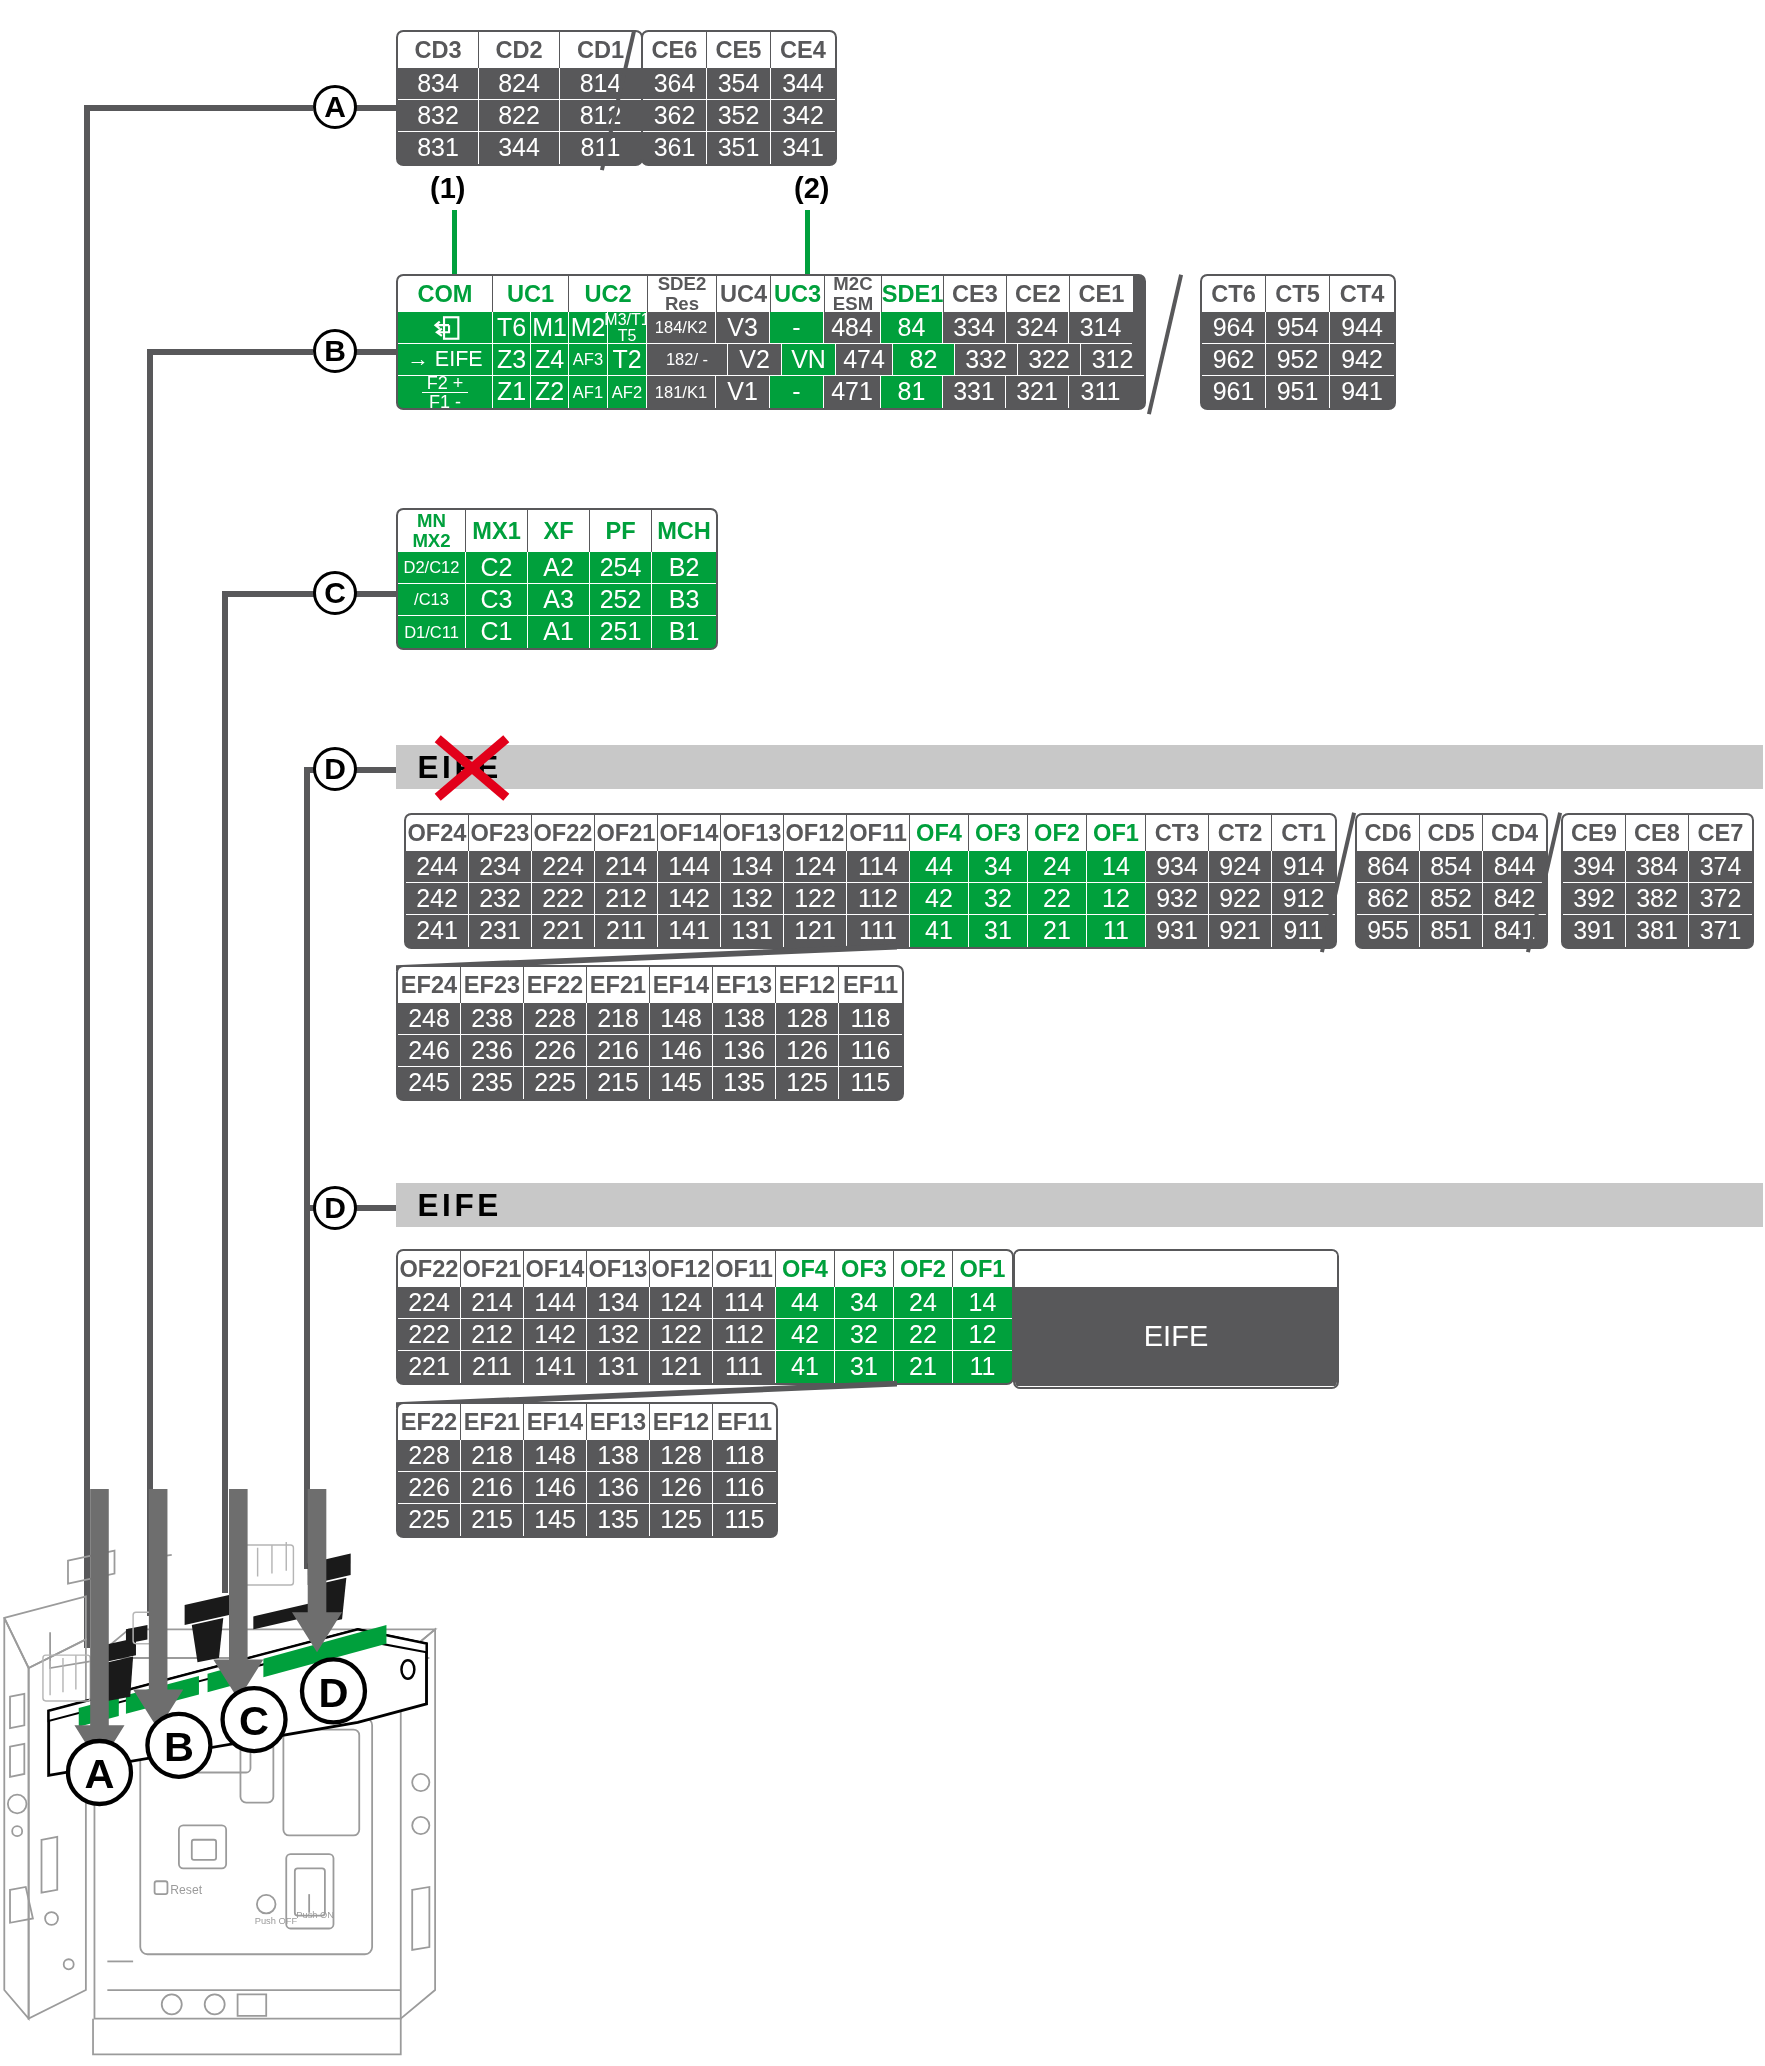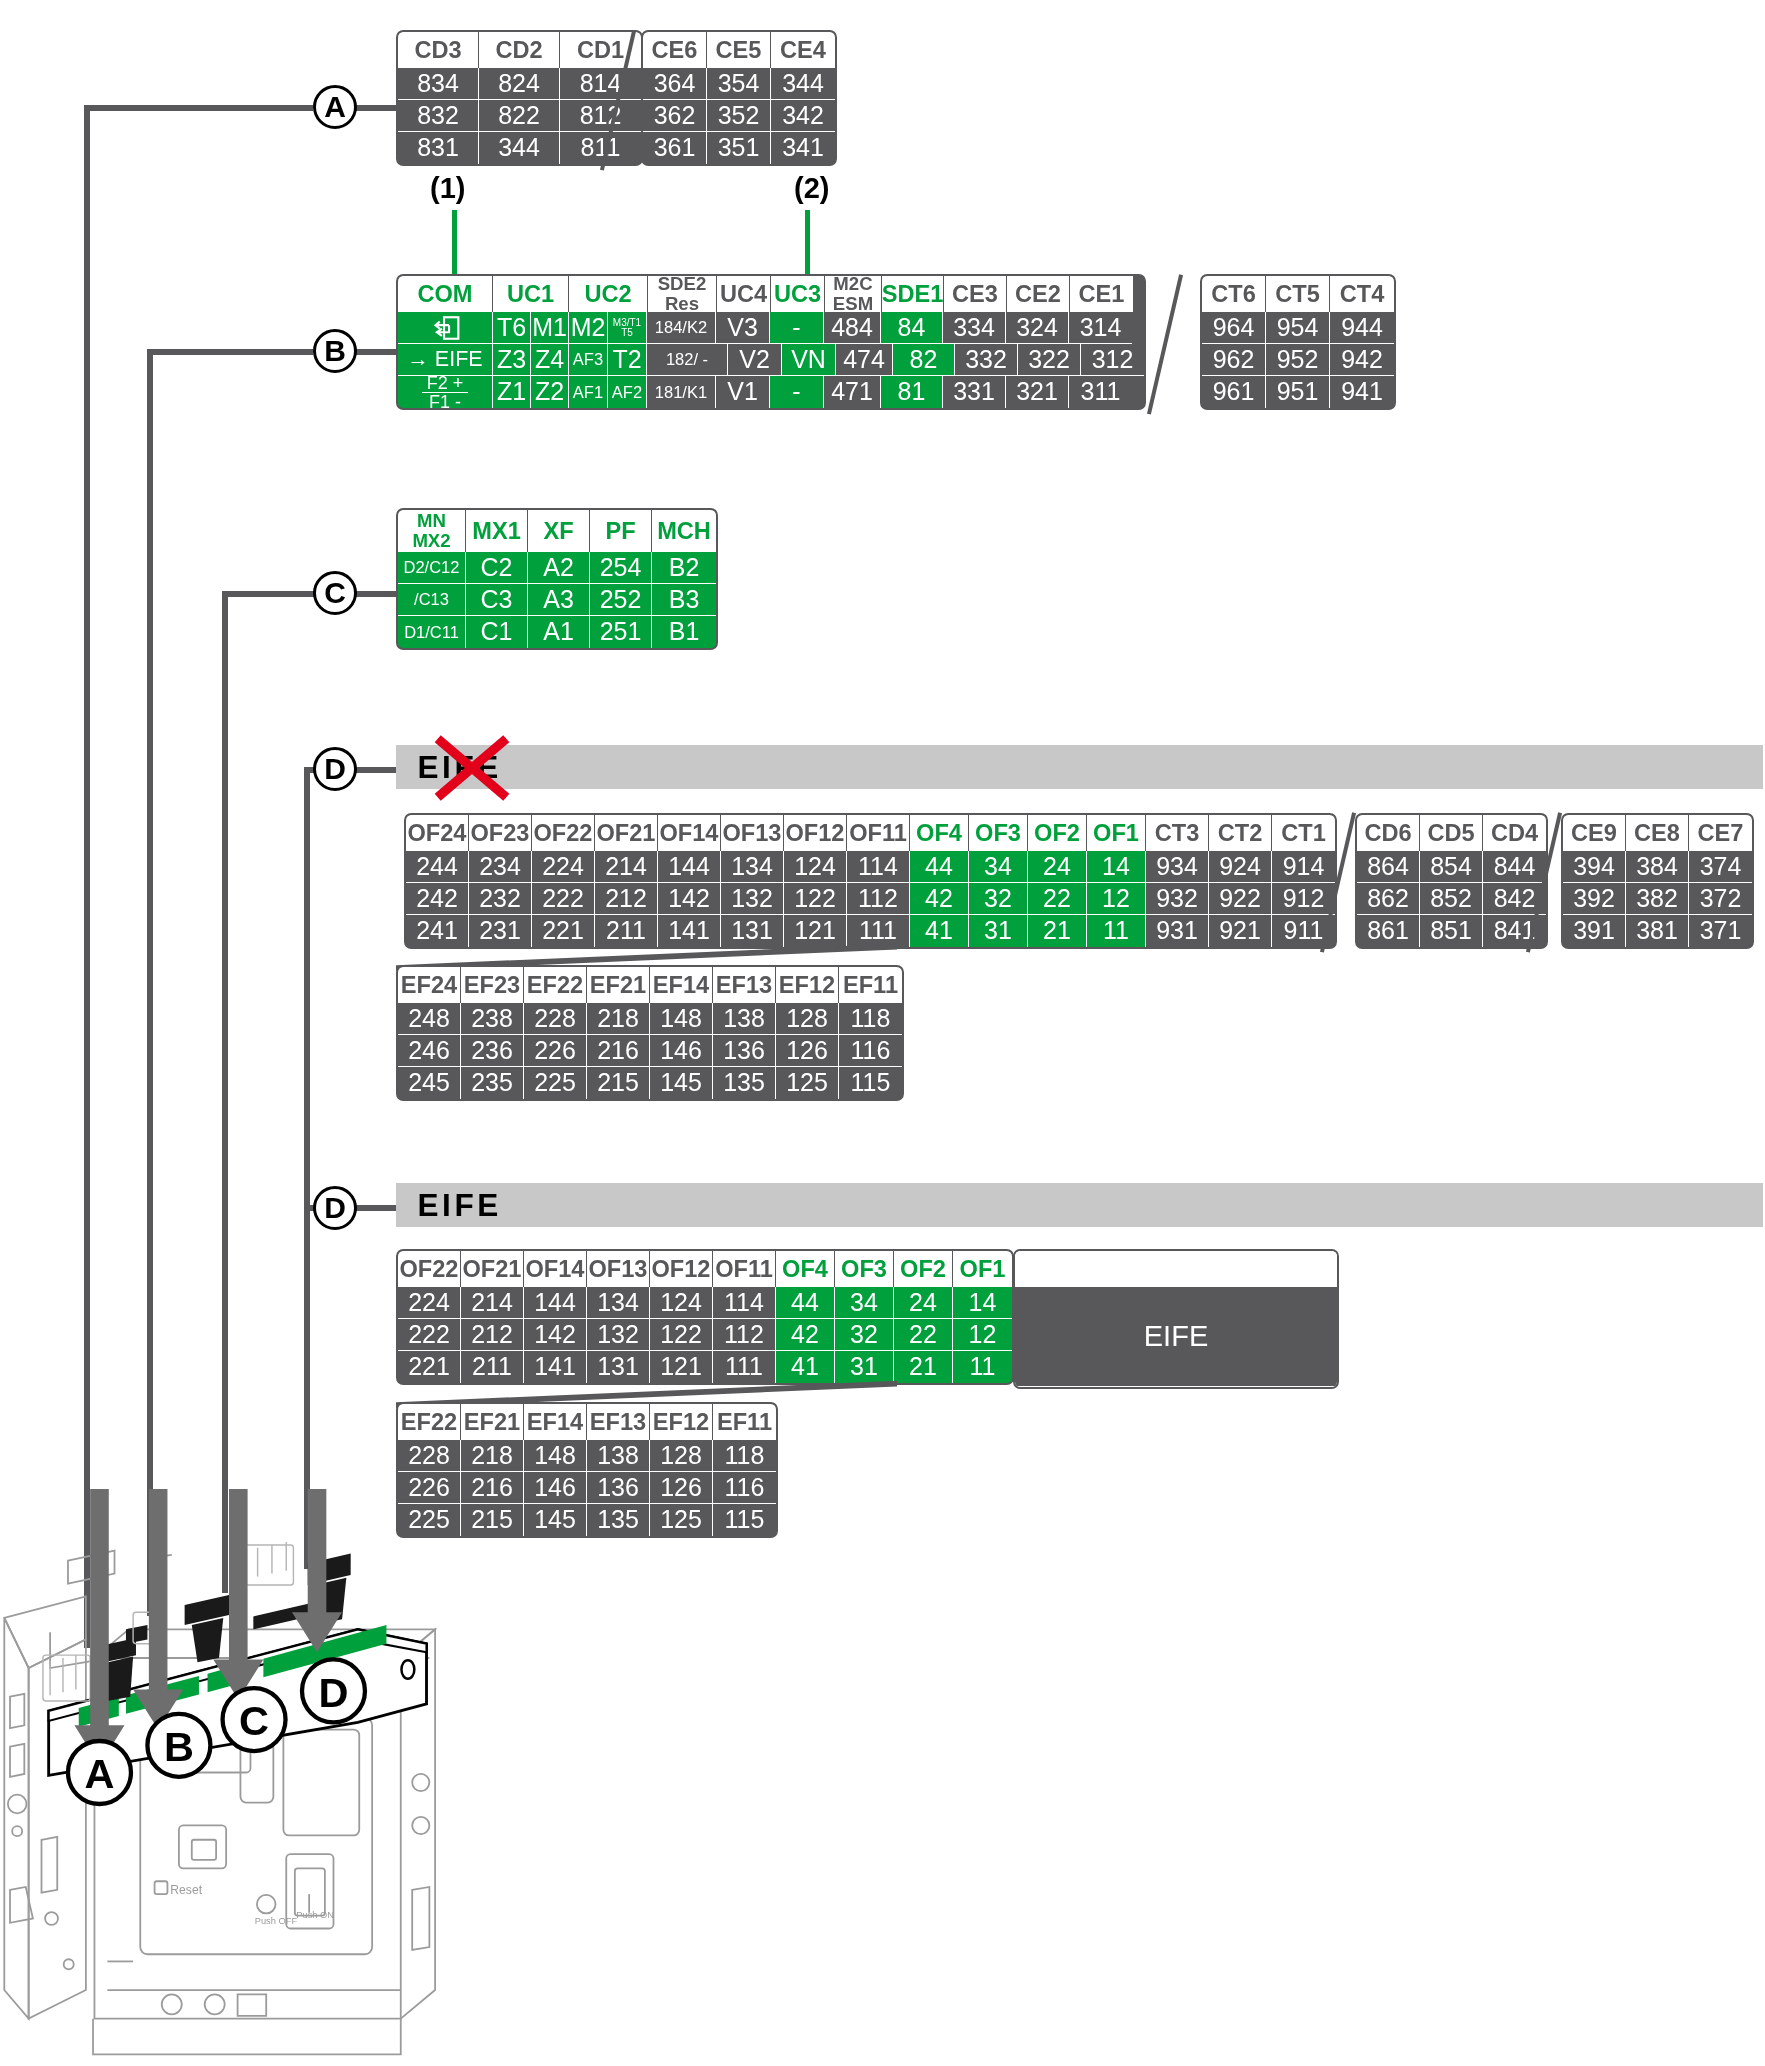--- a/index.html
+++ b/index.html
@@ -40,21 +40,21 @@
   .tbl .row.hdr .c.g{color:#00a03c;}
   .tbl .row.body .c{
     background:#58585a;color:#ffffff;
     font-size:25px;font-weight:normal;
     height:32px;
     border-bottom:1.4px solid #ffffff;
   }
   .tbl .row.body:last-child .c{border-bottom:none;}
   .tbl .row.body .c.g{background:#00a03c;}
   .tbl .row.body .c.sm{font-size:16.5px;}
-  .tbl .row.body .c.xs{font-size:10px;line-height:1.0;}
+  .tbl .row.body .c.xs{font-size:16px;line-height:1.0;}
   .tbl .row.hdr .c.two{font-size:18.6px;line-height:1.05;}
   .stk{display:flex;flex-direction:column;align-items:center;justify-content:center;}
   .stk span{display:block;}
   .underline-half{border-bottom:1.4px solid #fff;padding:0 4.3px;}
 
   
   .pill{
     position:absolute;
     width:44px;height:44px;border-radius:50%;
     border:3.6px solid #000;background:#fff;
@@ -432,21 +432,21 @@
       <div class="c" style="width:63px">864</div>
       <div class="c" style="width:63px">854</div>
       <div class="c" style="width:63px">844</div>
     </div>
     <div class="row body">
       <div class="c" style="width:63px">862</div>
       <div class="c" style="width:63px">852</div>
       <div class="c" style="width:63px">842</div>
     </div>
     <div class="row body">
-      <div class="c" style="width:63px">861</div>
+      <div class="c" style="width:63px">955</div>
       <div class="c" style="width:63px">851</div>
       <div class="c" style="width:63px">841</div>
     </div>
   </div>
 
   <div class="diag" style="left:1542px;top:811px;height:143px;transform:rotate(13deg);"></div>
 
   <div class="tbl" style="left:1561px;top:813px;">
     <div class="row hdr">
       <div class="c" style="width:63px">CE9</div>

